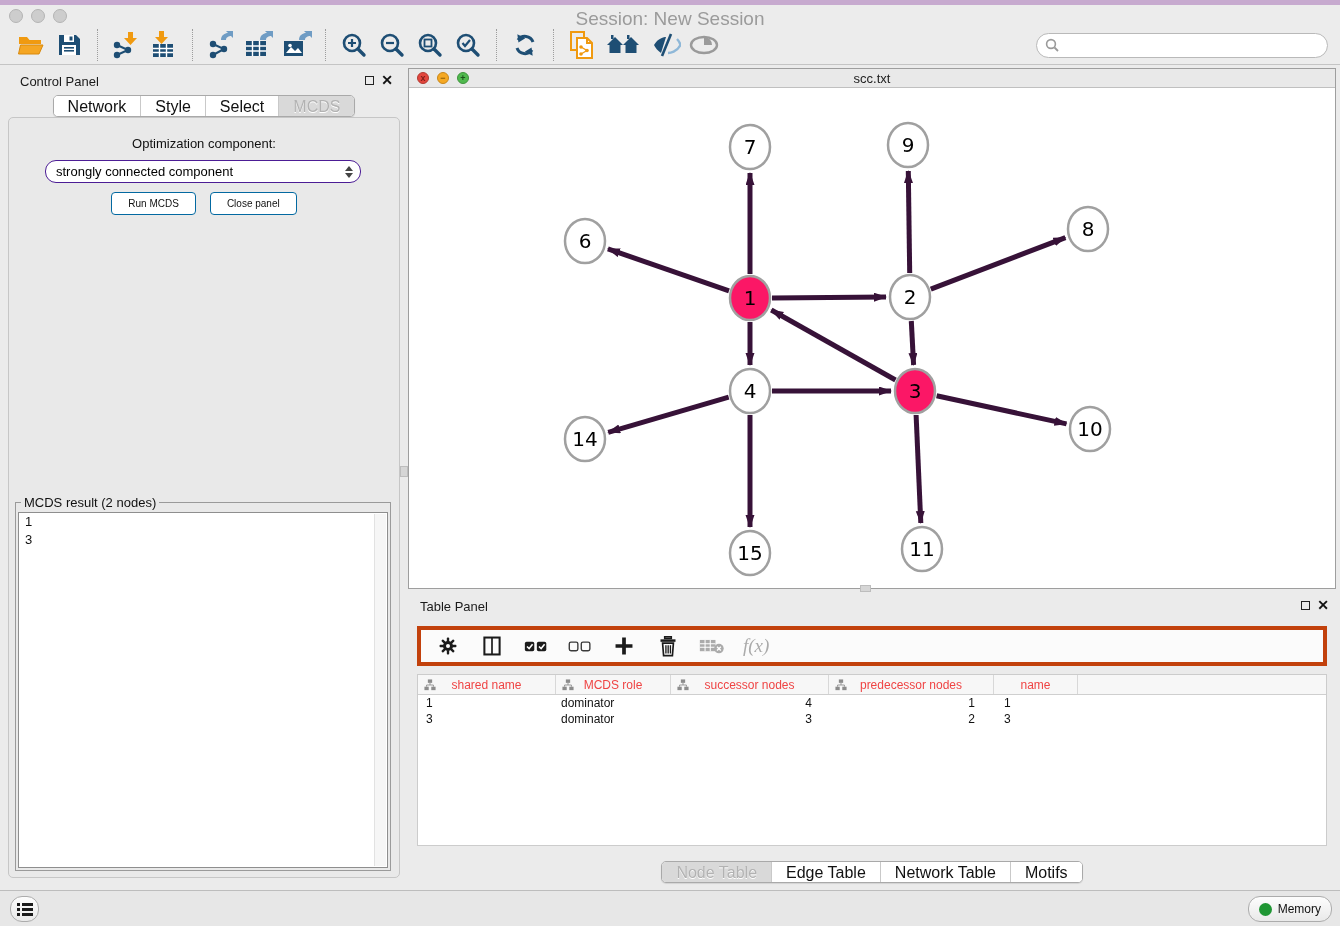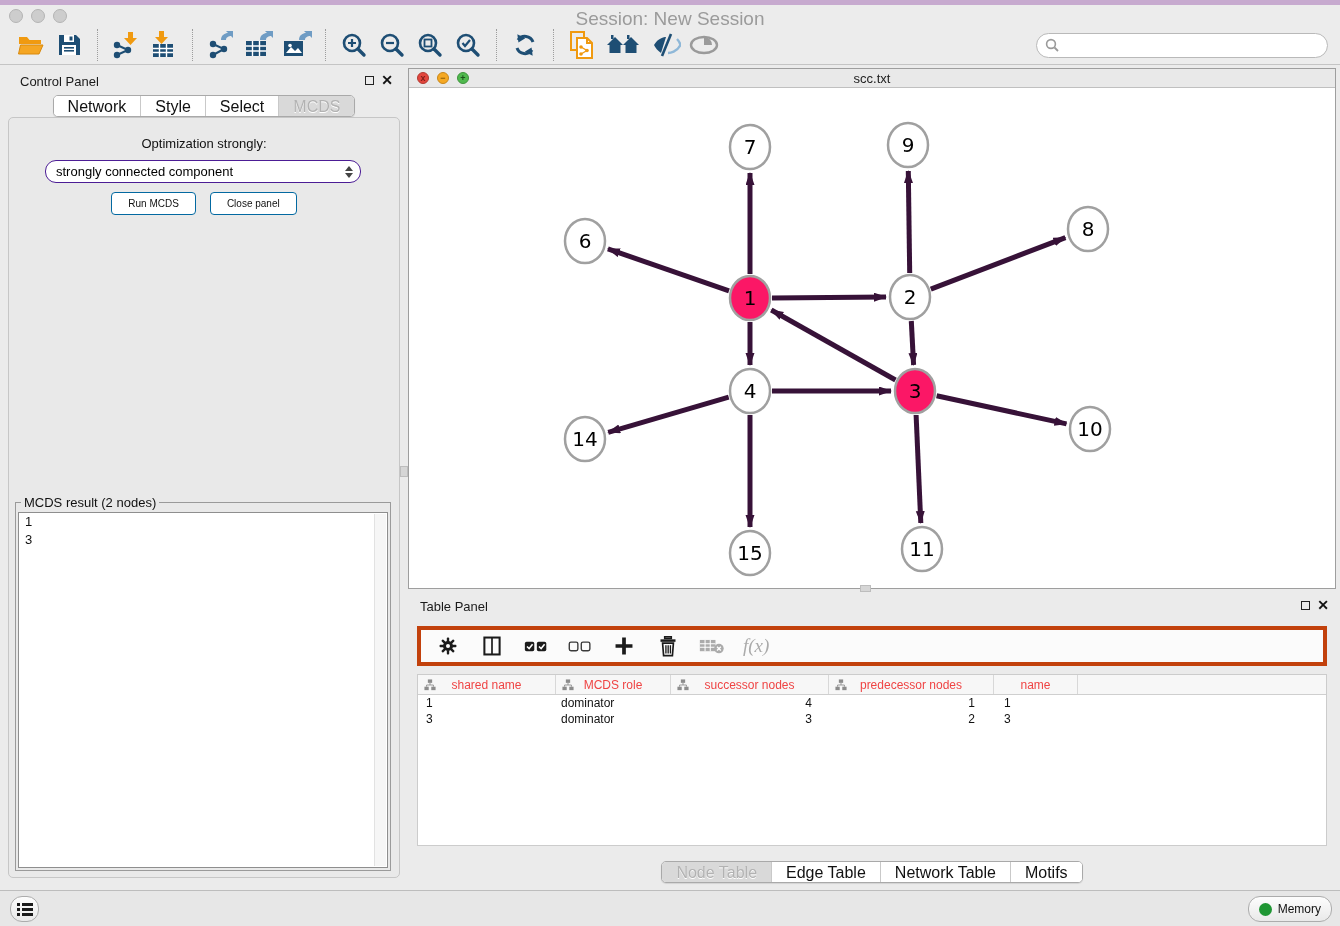--- a/index.html
+++ b/index.html
@@ -268,21 +268,21 @@
     </div>
     <div class="tabs-row">
       <div class="tab-group">
         <span class="tab">Network</span>
         <span class="tab">Style</span>
         <span class="tab">Select</span>
         <span class="tab active">MCDS</span>
       </div>
     </div>
     <div class="cp-content">
-      <div class="opt-label">Optimization strongly:</div>
+      <div class="opt-label">Optimization component:</div>
       <div class="dropdown">
         <span>strongly connected component</span>
         <span class="dd-stepper">
             <i class="dd-up"></i>
             <i class="dd-down"></i>
           </span>
       </div>
       <div class="btn-row">
         <button class="aqua-btn">Run MCDS</button>
         <button class="aqua-btn">Close panel</button>

